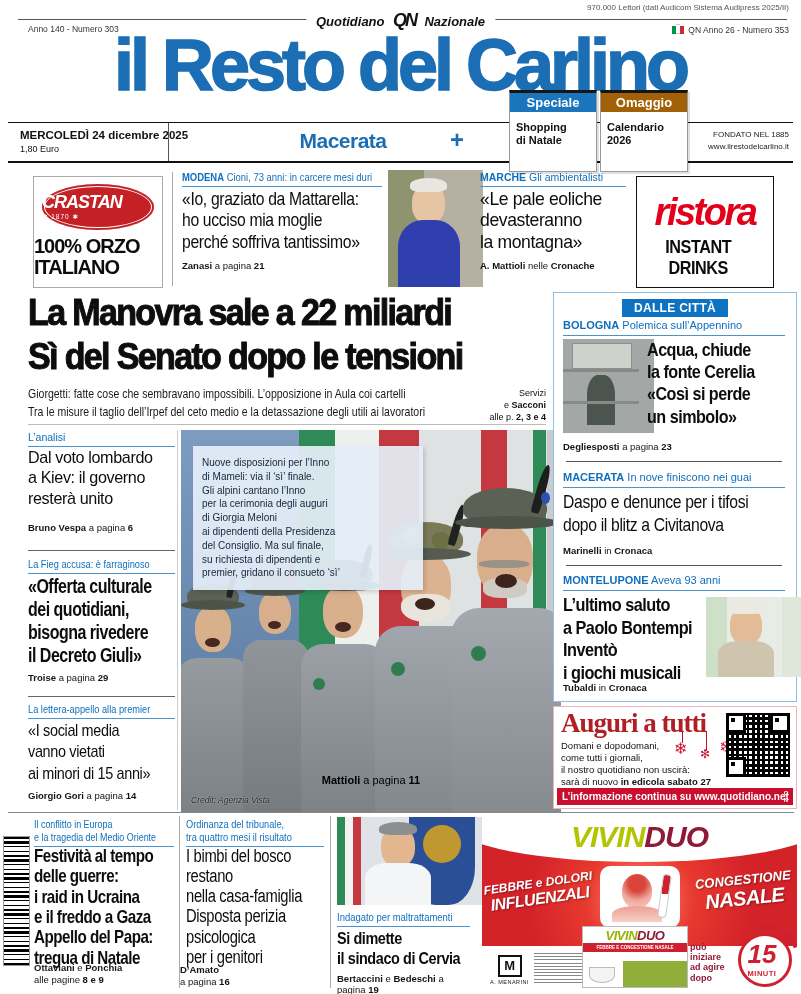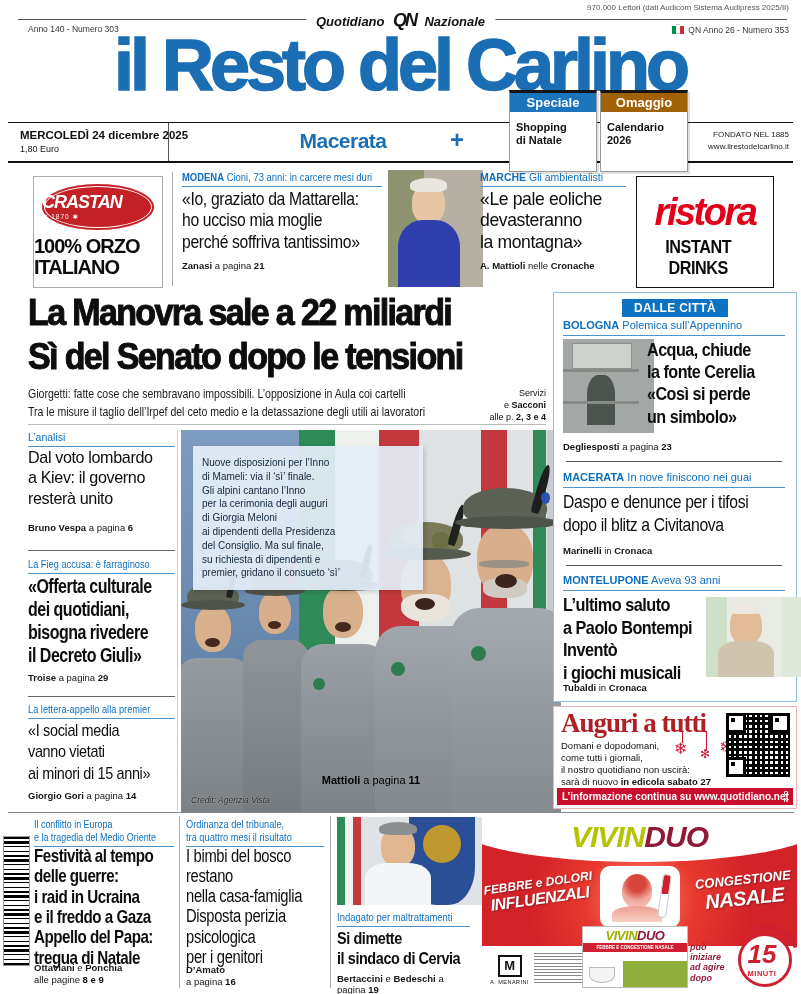--- a/index.html
+++ b/index.html
@@ -311,21 +311,21 @@
   <div class="abs rule-v" style="left:179px;top:816px;height:172px;"></div>
 
   <div class="abs kick pre" style="left:186px;top:818px;width:138px;font-size:10.5px;"><span class="cx88 pre" style="display:inline-block;white-space:pre-line;width:157px;">Ordinanza del tribunale,
 tra quattro mesi il risultato</span></div>
   <div class="abs hl hl-l cx82 pre" style="left:186px;top:846px;width:170px;font-size:18px;line-height:1.12;">I bimbi del bosco
 restano
 nella casa-famiglia
 Disposta perizia
 psicologica
 per i genitori</div>
-  <div class="abs by" style="left:186px;top:964px;line-height:1.3;">
+  <div class="abs by" style="left:180px;top:964px;line-height:1.3;">
     <div><b>D’Amato</b></div>
     <div><span>a pagina </span><b>16</b></div>
   </div>
 
   <div class="abs rule-v" style="left:330px;top:816px;height:172px;"></div>
 
   <div class="abs ph" style="left:337px;top:817px;width:133px;height:88px;background:#dfe3e8;">
     <div class="abs" style="left:0;top:0;width:8px;height:88px;background:#2e8a57;"></div>
     <div class="abs" style="left:8px;top:0;width:8px;height:88px;background:#f2f2f2;"></div>
     <div class="abs" style="left:16px;top:0;width:8px;height:88px;background:#c3393f;"></div>
@@ -365,21 +365,21 @@
       <div class="cx82" style="background:#cf2030;color:#fff;font-size:5.5px;font-weight:700;line-height:9px;width:122%;">FEBBRE E CONGESTIONE NASALE</div>
       <div class="abs" style="left:0;bottom:0;width:104px;height:26px;background:linear-gradient(90deg,#fff 0 38%,#8faf3a 38%);">
         <div class="abs" style="left:6px;top:6px;width:24px;height:14px;background:#f4f4f4;border:1px solid #bbb;border-radius:0 0 50% 50%;"></div>
       </div>
     </div>
     <div class="abs" style="left:8px;bottom:5px;z-index:2;text-align:center;">
       <div style="width:20px;height:18px;border:2px solid #111;font-weight:800;font-size:13px;line-height:18px;margin:0 auto;">M</div>
       <div style="font-size:5.5px;letter-spacing:.5px;margin-top:2px;">A. MENARINI</div>
     </div>
     <div class="abs" style="left:52px;bottom:7px;width:48px;height:30px;background:repeating-linear-gradient(180deg,#888 0 1px,transparent 1px 3.2px);z-index:2;"></div>
-    <div class="abs pre" style="left:208px;bottom:7px;width:46px;z-index:2;color:#8f1a38;font-weight:800;font-style:italic;font-size:9px;line-height:1.15;">può
+    <div class="abs pre" style="left:208px;bottom:7px;width:46px;z-index:2;color:#8f1a38;font-weight:800;font-size:9px;line-height:1.15;">può
 iniziare
 ad agire
 dopo</div>
     <div class="abs" style="right:3px;bottom:3px;width:58px;height:58px;z-index:5;">
       <div class="abs" style="left:2px;top:4px;width:48px;height:48px;background:#fff;border:3px solid #cf2030;border-radius:50%;"></div>
       <div class="abs" style="left:-4px;top:-4px;width:60px;height:60px;border:4px solid transparent;border-top:4px solid #cf2030;border-radius:50%;transform:rotate(24deg);"></div>
       <div class="abs" style="right:2px;top:2px;width:0;height:0;border-left:9px solid transparent;border-bottom:9px solid #cf2030;transform:rotate(18deg);"></div>
       <div class="abs" style="left:2px;top:10px;width:48px;text-align:center;color:#cf2030;font-weight:800;font-style:italic;font-size:26px;">15</div>
       <div class="abs" style="left:2px;top:40px;width:48px;text-align:center;color:#cf2030;font-weight:800;font-size:7.5px;letter-spacing:.5px;">MINUTI</div>
     </div>

